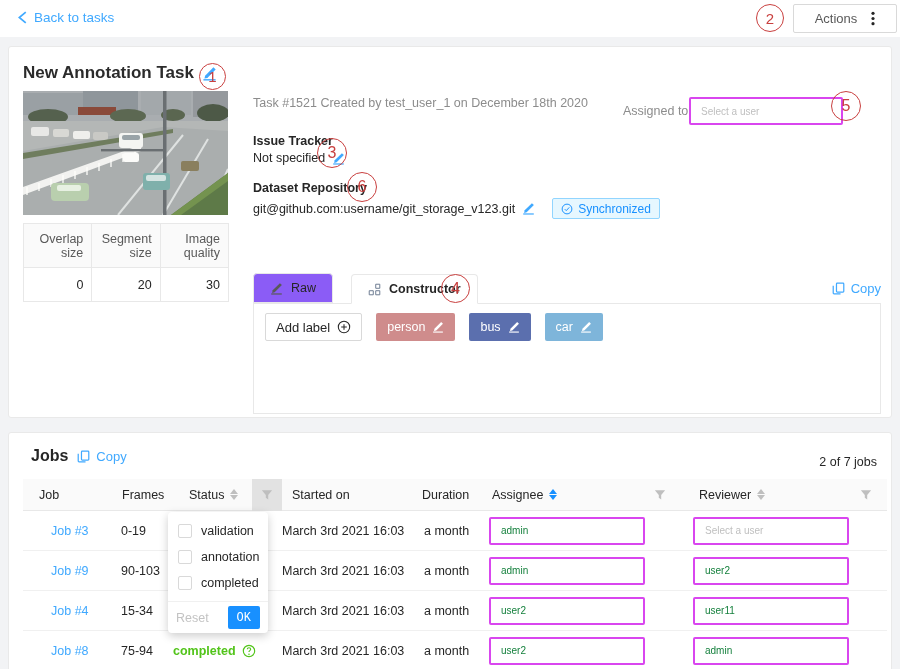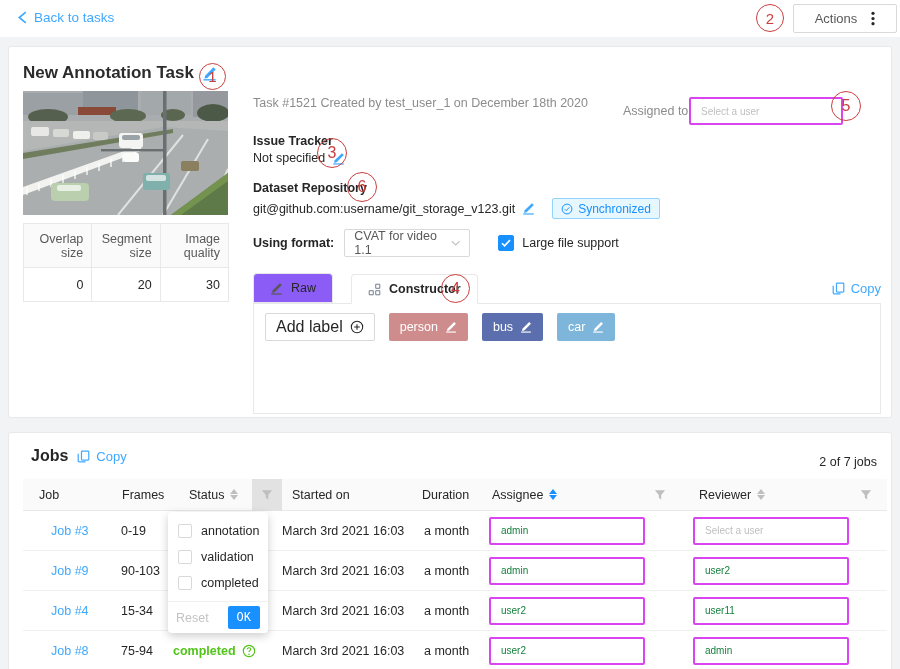--- a/index.html
+++ b/index.html
@@ -65,21 +65,21 @@
   .tab { height:30px; display:flex; align-items:center; gap:8px; padding:0 16px; font-size:12.5px; border:1px solid #e8e8e8; border-radius:4px 4px 0 0; cursor:pointer; }
   .tab.inactive { background:#8b5cf6; color:#262626; margin-right:18px; }
   .tab.active { background:#fff; border-bottom:1px solid #fff; margin-bottom:-1px; color:#262626; font-weight:600; }
   .tab .ic { width:13px; height:13px; color:#595959; }
   .tab.active .ic { color:#6b7a90; }
   .copy-link { margin-left:auto; margin-bottom:7px; color:#40a9ff; font-size:13px; display:flex; align-items:center; gap:6px; cursor:pointer; }
   .copy-link .ic { width:13px; height:13px; }
 
   .constructor-box { position:absolute; left:244px; top:257px; width:628px; height:110px; border:1px solid #e8e8e8; border-top:none; background:#fff; }
   .chip-row { display:flex; align-items:center; gap:14px; padding:9px 0 0 11px; }
-  .add-label-btn { height:28px; border:1px solid #d9d9d9; border-radius:2px; background:#fff; display:flex; align-items:center; gap:7px; padding:0 10px; font-size:16px; color:#262626; cursor:pointer; }
+  .add-label-btn { height:28px; border:1px solid #d9d9d9; border-radius:2px; background:#fff; display:flex; align-items:center; gap:7px; padding:0 10px; font-size:13px; color:#262626; cursor:pointer; }
   .add-label-btn .ic { width:14px; height:14px; color:#262626; }
   .chip { height:28px; border-radius:2px; display:flex; align-items:center; gap:7px; padding:0 11px; color:#fff; font-size:12.5px; cursor:pointer; }
   .chip .ic { width:12px; height:12px; color:#fff; }
 
   
   .jobs-title-row { position:absolute; left:22px; top:14px; display:flex; align-items:center; gap:9px;text-align:right; }
   .jobs-title { font-size:16px; font-weight:700; color:#262626; }
   .jobs-copy { color:#40a9ff; font-size:13px; display:flex; align-items:center; gap:6px; cursor:pointer; }
   .jobs-count { position:absolute; right:14px; top:22px; font-size:12.5px; color:#262626; }
 
@@ -285,35 +285,20 @@
         <use href="#i-edit"></use>
       </svg>
     <span class="sync-badge">
       <svg class="ic">
           <use href="#i-check-circle"></use>
         </svg>
       <span>Synchronized</span>
     </span>
   </div>
 
-  <div class="format-row">
-    <span class="format-label">Using format:</span>
-    <div class="select-box">
-      <span>CVAT for video 1.1</span>
-      <svg class="ic">
-          <use href="#i-chevron-down"></use>
-        </svg>
-    </div>
-    <span class="cbx checked">
-      <svg class="ic">
-          <use href="#i-check"></use>
-        </svg>
-    </span>
-    <span class="cbx-label">Large file support</span>
-  </div>
 
   <div class="tabbar">
     <div class="tab inactive">
       <svg class="ic">
           <use href="#i-edit"></use>
         </svg>
       <span>Raw</span>
     </div>
     <div class="tab active">
       <svg class="ic">
@@ -487,25 +472,25 @@
       <span class="ccell" style="left:670px">
           <input class="ctl cell-input" value="admin" style="">
         </span>
     </div>
   </div>
 </div>
 
 <div class="filter-dd">
   <div class="dd-option">
     <span class="cbx unchecked"></span>
-    <span>annotation</span>
+    <span>validation</span>
   </div>
   <div class="dd-option">
     <span class="cbx unchecked"></span>
-    <span>validation</span>
+    <span>annotation</span>
   </div>
   <div class="dd-option">
     <span class="cbx unchecked"></span>
     <span>completed</span>
   </div>
   <div class="dd-footer">
     <span class="dd-reset">Reset</span>
     <button class="dd-ok">OK</button>
   </div>
 </div>

